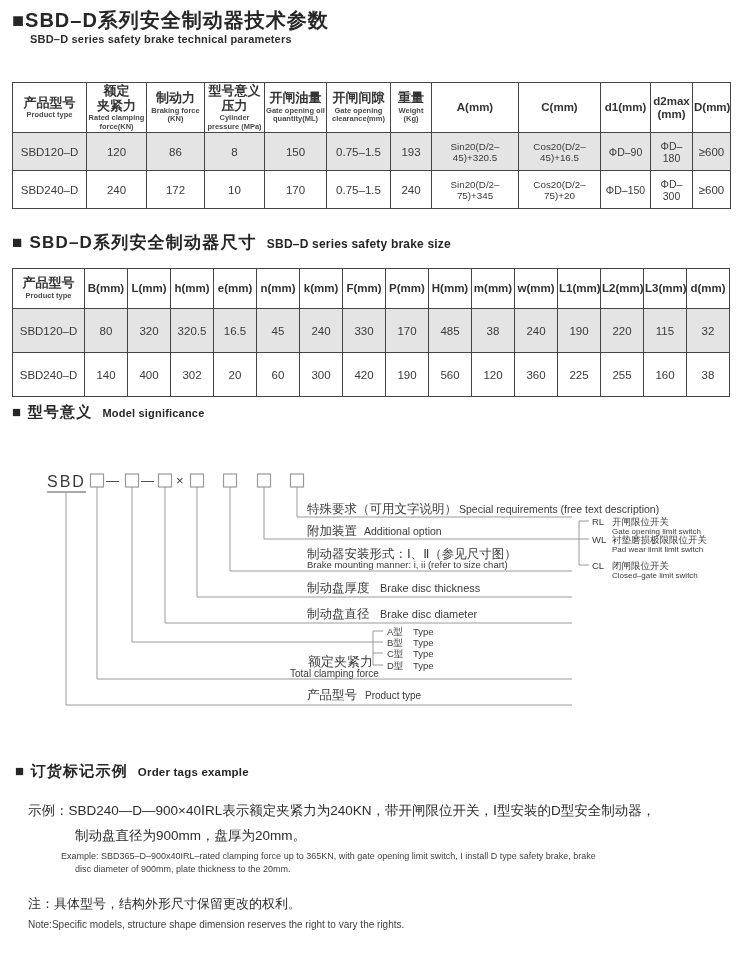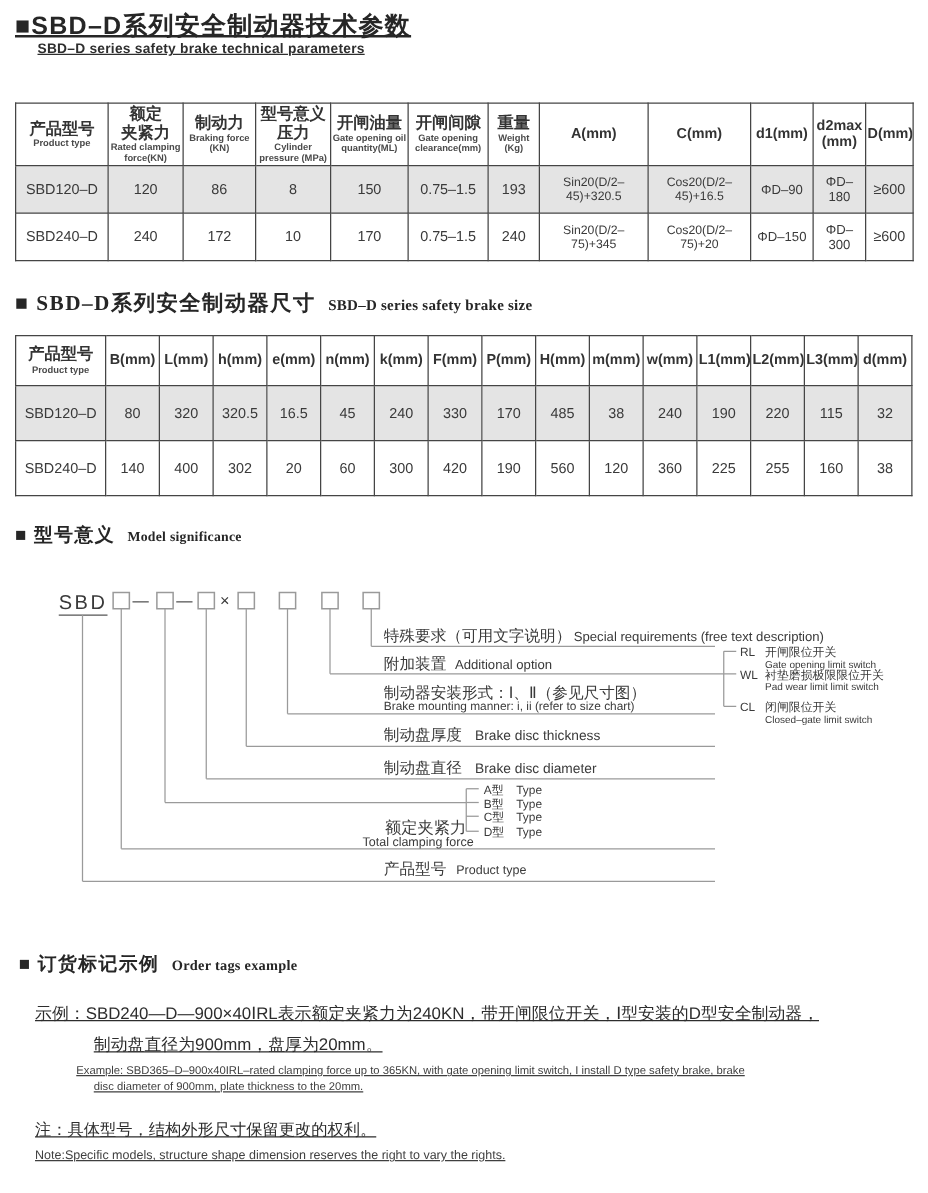--- a/index.html
+++ b/index.html
@@ -6,23 +6,23 @@
   html,body { background:#fff; }
   body {
     width:742px; height:954px; position:relative; overflow:hidden;
     font-family:"Liberation Sans","DejaVu Sans",sans-serif; color:#3a3a3a;
   }
   .abs { position:absolute; }
 
   
   .title1-zh { top:7px; left:12px; font-size:20px; font-weight:bold; color:#262626; letter-spacing:1px; }
   .title1-en { top:33px; left:30px; font-size:11px; font-weight:bold; color:#2e2e2e; letter-spacing:.2px; }
-  .title-line { font-weight:bold; color:#262626; letter-spacing:1.2px; white-space:nowrap;font-family:Liberation Serif, serif; }
+  .title-line { font-weight:bold; color:#262626; letter-spacing:1.2px; white-space:nowrap; }
   .title2 { top:231px; left:12px; font-size:17px; }
-  .title3 { top:419px; left:12px; font-size:15px; }
+  .title3 { top:403px; left:12px; font-size:15px; }
   .title4 { top:762px; left:15px; font-size:15px; }
   .title-line .en { font-weight:bold; letter-spacing:.2px; margin-left:10px; }
   .title2 .en { font-size:12px; }
   .title3 .en { font-size:11px; }
   .title4 .en { font-size:11.5px; }
 
   
   table.t { border-collapse:collapse; table-layout:fixed; width:718px; background:#fff; }
   .t th,.t td { border:1px solid #454545; text-align:center; vertical-align:middle; overflow:hidden; padding:1px; }
   .t thead th { border-width:1.5px 1px; }
@@ -58,21 +58,21 @@
   .zh13 { font-size:13px; }
   .en10b{ font-size:10px; fill:#4a4a4a; }
 
   
   .ex-zh1 { top:802px; left:28px; font-size:13.5px; color:#2d2d2d; }
   .ex-zh2 { top:827px; left:75px; font-size:13.5px; color:#2d2d2d; }
   .ex-en1 { top:851px; left:38px; font-size:9px;  color:#3f3f3f;margin-left:23px; }
   .ex-en2 { top:864px; left:75px; font-size:9px;  color:#3f3f3f; }
   .note-zh{ top:895px; left:28px; font-size:13px; color:#2d2d2d; }
   .note-en{ top:919px; left:28px; font-size:10px; color:#3f3f3f; }
-  .nowrap { white-space:nowrap;text-decoration:underline; }
+  .nowrap { white-space:nowrap; }
 </style>
 </head>
 <body>
 
 <div class="abs title1-zh nowrap">■SBD–D系列安全制动器技术参数</div>
 <div class="abs title1-en nowrap">SBD–D series safety brake technical parameters</div>
 
 <table class="t t1">
   <colgroup>
     <col style="width:74px">

